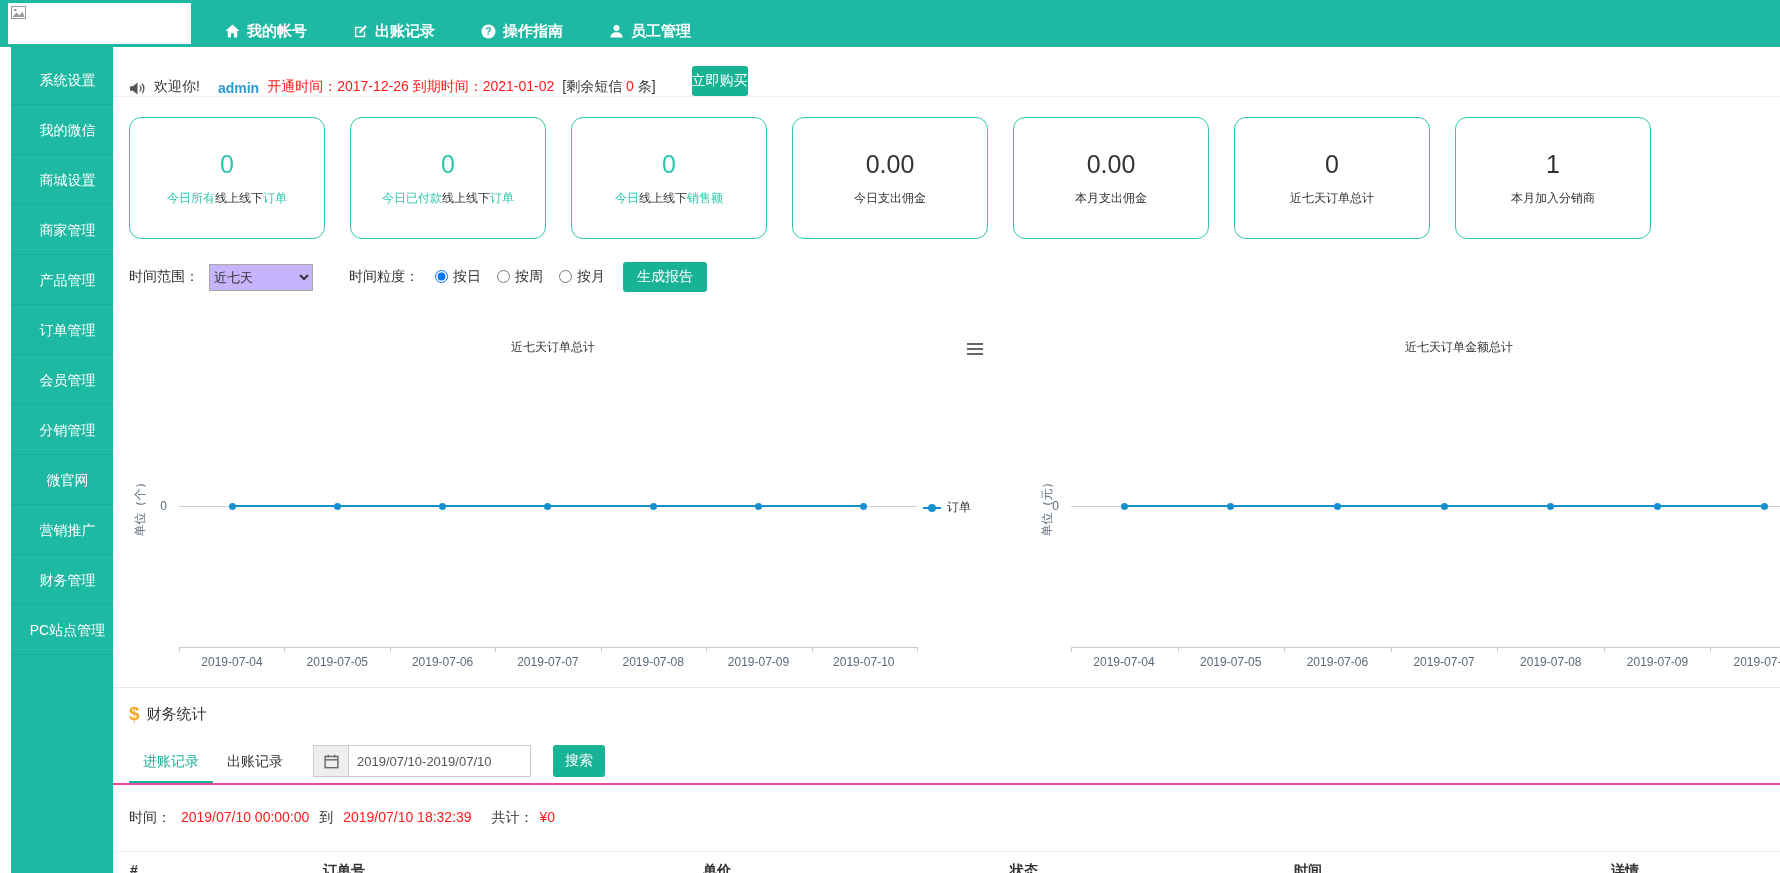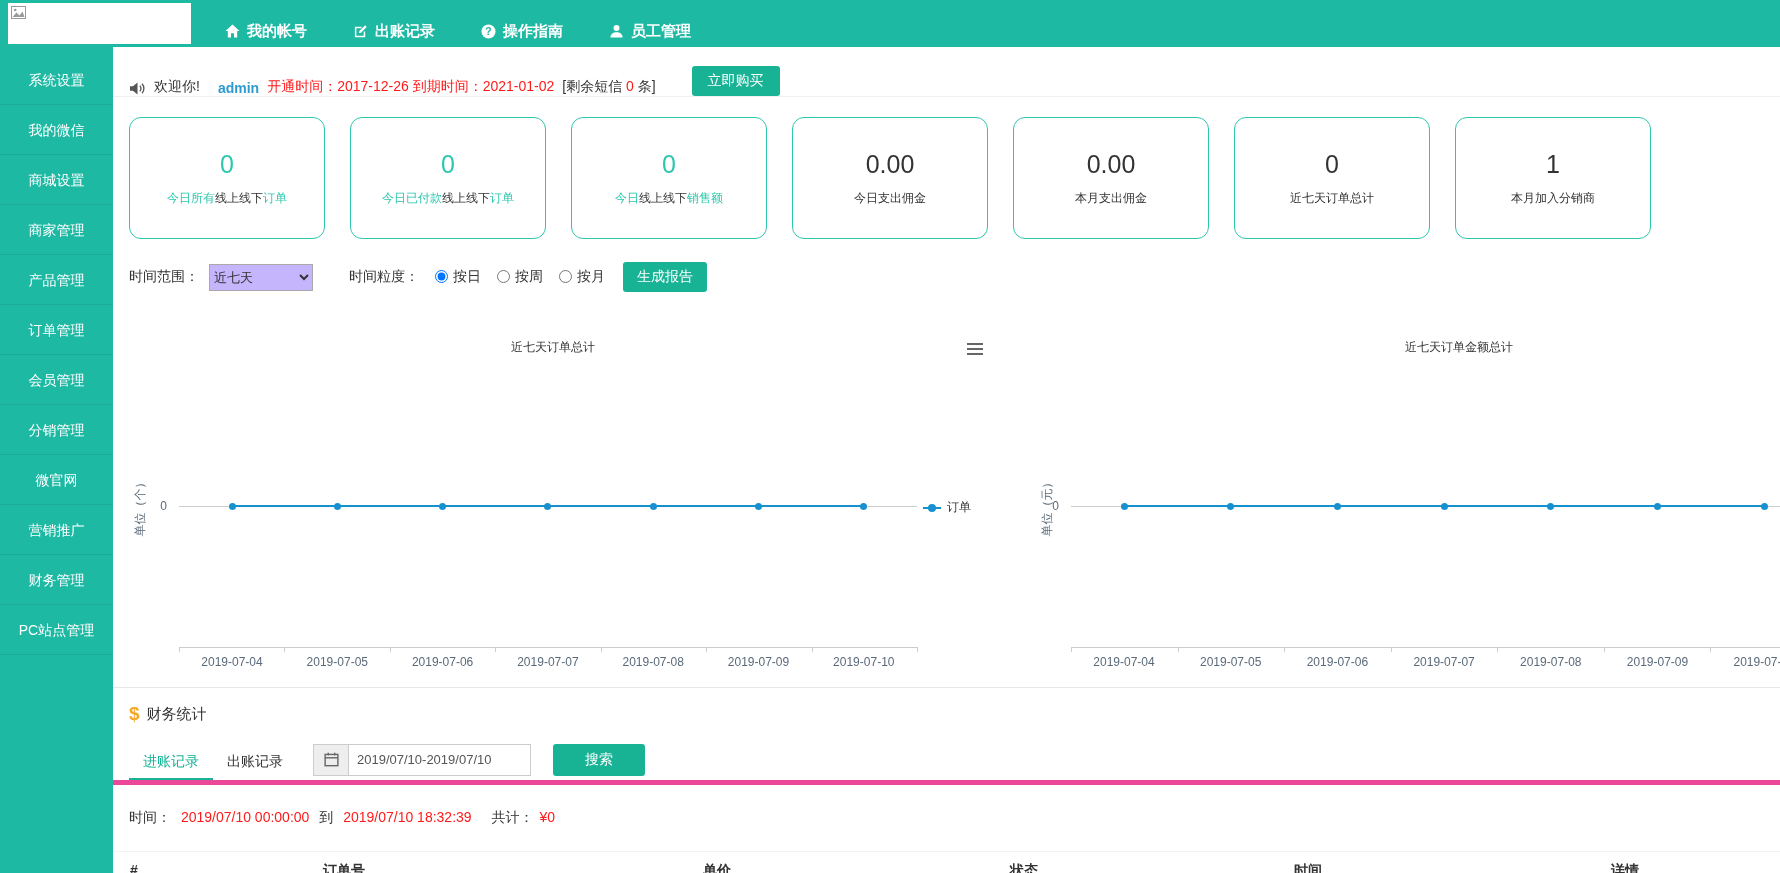--- a/index.html
+++ b/index.html
@@ -8,32 +8,32 @@
 
   
   .header{position:absolute;top:0;left:0;width:100%;height:47px;background:var(--primary,#1db9a3)}
   .logo{position:absolute;left:8px;top:3px;width:183px;height:41px;background:#fff}
   .logo .broken{position:absolute;left:3px;top:3px;line-height:0}
   .topnav{position:absolute;left:225px;top:0;height:62px;display:flex;align-items:center;gap:46px}
   .nav-item{display:flex;align-items:center;gap:7px;color:#fff;font-size:15px;font-weight:bold;cursor:pointer;text-decoration:none;white-space:nowrap}
   .nav-ico{line-height:0}
 
   
-  .sidebar{position:absolute;left:0;top:47px;width:113px;bottom:0;background:var(--primary,#1db9a3);padding-top:8px}
+  .sidebar{position:absolute;left:11px;top:47px;width:113px;bottom:0;background:var(--primary,#1db9a3);padding-top:8px}
   .side-item{height:50px;line-height:50px;text-align:center;color:#fff;font-size:14px;cursor:pointer;border-bottom:1px solid rgba(0,0,0,0.07)}
 
   
   .main{position:absolute;left:113px;top:47px;right:0;bottom:0;background:#fff;overflow:hidden}
 
   .welcome{position:absolute;left:0;top:0;width:100%;height:50px;display:flex;align-items:flex-end;padding-left:16px;font-size:14px;color:#333;border-bottom:1px solid #f0f0f0}
   .welcome>span{margin-right:8px;white-space:nowrap}
   .vol{line-height:0;margin-right:10px}
   .uname{color:var(--link_blue,#2f9ad0);font-weight:bold;margin:0 10px}
   .red{color:var(--red,#ff1a1a)}
-  .btn{background:var(--button,#18b295);color:#fff;border:none;font-size:14px;padding:6px 16px;border-radius:3px;cursor:pointer;white-space:nowrap}
+  .btn{background:var(--button,#18b295);color:#fff;border:none;font-size:14px;padding:6px 0;border-radius:3px;cursor:pointer;white-space:nowrap}
   .buy{margin-left:28px}
 
   
   .cards{position:absolute;left:16px;top:70px;right:0;height:122px;display:flex;gap:25px;overflow:hidden}
   .card{flex:0 0 196px;height:122px;border:1px solid var(--accent,#2ec7ae);border-radius:12px;display:flex;flex-direction:column;align-items:center;justify-content:center;gap:11px;background:#fff}
   .card-value{font-size:25px}
   .card-label{font-size:12px;white-space:nowrap}
   .teal{color:var(--accent,#2ec7ae)}
   .dark{color:#333}
 
@@ -61,28 +61,28 @@
   .x-tick{position:absolute;width:1px;height:5px;background:#ccc}
   .x-label{position:absolute;width:100px;text-align:center;font-size:12px;color:#5a6a7a;white-space:nowrap}
   .legend{position:absolute;display:flex;align-items:center;gap:6px;font-size:12px;color:#333;cursor:pointer}
   .lmark{display:inline-block;width:18px;height:2px;background:var(--chart_line,#1790cf);position:relative}
   .lmark::after{content:"";position:absolute;left:5px;top:-3px;width:8px;height:8px;border-radius:50%;background:var(--chart_line,#1790cf)}
 
   
   .divider{position:absolute;left:0;top:640px;width:100%;height:1px;background:#e8e8e8}
   .fin-title{position:absolute;left:16px;top:656px;font-size:15px;color:#333;display:flex;align-items:center;gap:7px}
   .dollar{color:var(--dollar,#f7a728);font-weight:bold;font-size:19px}
-  .fin-row{position:absolute;left:0;top:692px;width:100%;height:46px;border-bottom:5px solid #ec4899;display:flex;align-items:stretch;padding-left:16px}
+  .fin-row{position:absolute;left:0;top:692px;width:100%;height:46px;border-bottom:2px solid #ec4899;display:flex;align-items:stretch;padding-left:16px}
   .ftabs{display:flex;height:100%}
   .ftab{font-size:14px;color:#333;padding:0 14px;line-height:44px;cursor:pointer}
   .ftab.active{color:var(--button,#18b295);border-bottom:2px solid var(--button,#18b295)}
   .date-group{display:flex;margin-left:16px;align-self:center}
   .cal-btn{width:36px;height:32px;border:1px solid #ccc;background:#eee;display:flex;align-items:center;justify-content:center;cursor:pointer}
   .date-input{width:182px;height:32px;border:1px solid #ccc;border-left:none;font-size:13px;color:#555;padding-left:8px;outline:none}
-  .search{margin-left:22px;align-self:center;padding:7px 32px}
+  .search{margin-left:22px;align-self:center;padding:7px 12px}
 
   .time-row{position:absolute;left:16px;top:762px;font-size:14px;color:#333;white-space:nowrap}
   .time-row span{margin-right:6px}
   .total-label{margin-left:10px}
 
   .table-header{position:absolute;left:0;top:804px;width:100%;height:40px;border-top:1px solid #f2f2f2}
   .th{position:absolute;top:10px;font-size:14px;font-weight:bold;color:#333}
 </style>
 </head>
 <body>

